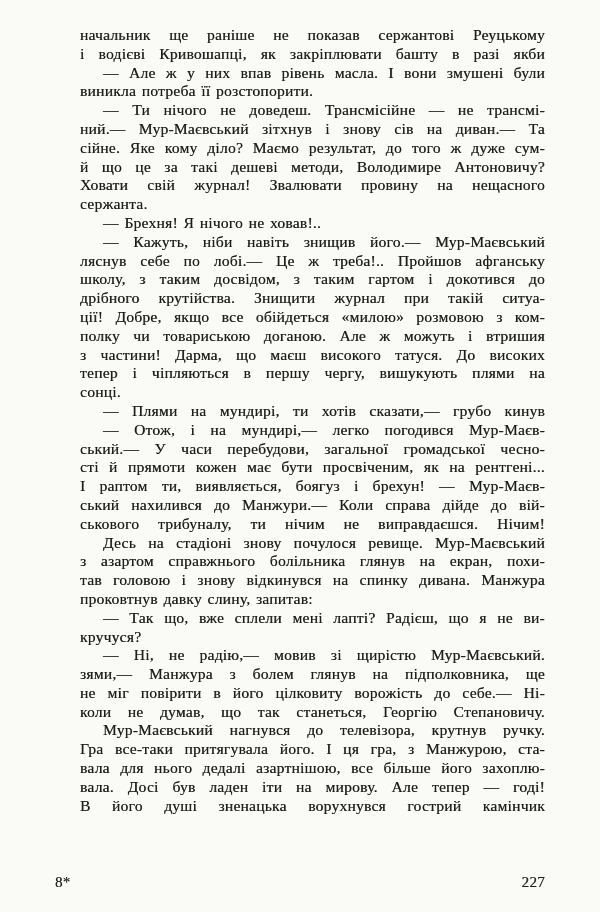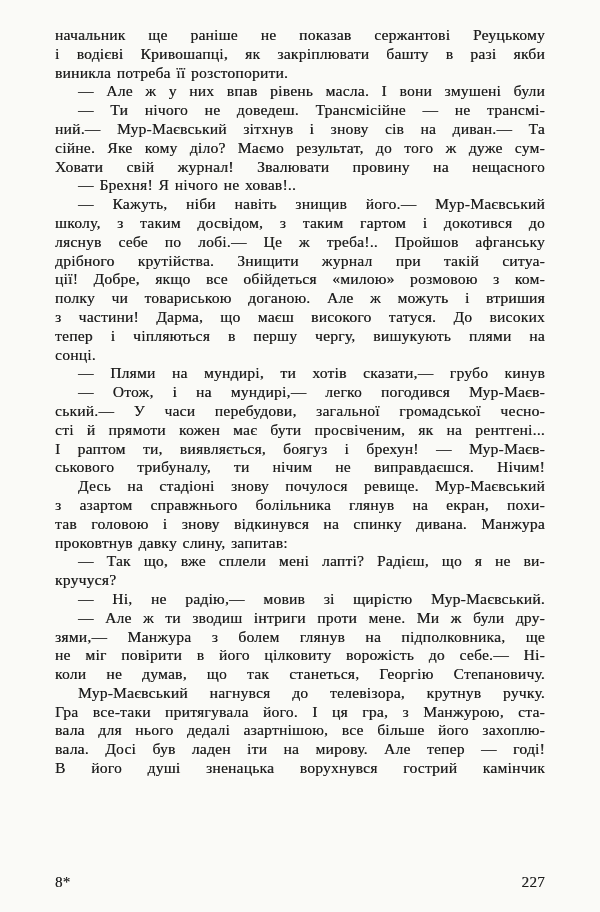--- a/index.html
+++ b/index.html
@@ -29,20 +29,21 @@
   .line{
     font-size:15.5px;
     line-height:18.8px;
     height:18.8px;
     letter-spacing:0.25px;
     word-spacing:1.5px;
     text-align:justify;
     text-align-last:justify;
     white-space:normal;
     text-shadow:0.3px 0 0 rgba(20,20,20,0.65);
+    margin-left:25px;
   }
   .line.ind{
     padding-left:23px;
   }
   .line.end{
     text-align-last:left;
   }
   .footer{
     position:absolute;
     left:55px;
@@ -56,50 +57,52 @@
     text-shadow:0.3px 0 0 rgba(20,20,20,0.6);
   }
 </style>
 </head>
 <body>
 
 <div class="page">
   <div class="text-block">
       <div class="line">начальник ще раніше не показав сержантові Реуцькому</div>
       <div class="line">і водієві Кривошапці, як закріплювати башту в разі якби</div>
+      <div class="line ind">— Але ж у них впав рівень масла. І вони змушені були</div>
       <div class="line end">виникла потреба її розстопорити.</div>
-      <div class="line ind">— Але ж у них впав рівень масла. І вони змушені були</div>
       <div class="line ind">— Ти нічого не доведеш. Трансмісійне — не трансмі-</div>
       <div class="line">ний.— Мур-Маєвський зітхнув і знову сів на диван.— Та</div>
       <div class="line">сійне. Яке кому діло? Маємо результат, до того ж дуже сум-</div>
+      <div class="line">й що це за такі дешеві методи, Володимире Антоновичу?</div>
       <div class="line">Ховати свій журнал! Звалювати провину на нещасного</div>
+      <div class="line end">сержанта.</div>
       <div class="line ind end">— Брехня! Я нічого не ховав!..</div>
       <div class="line ind">— Кажуть, ніби навіть знищив його.— Мур-Маєвський</div>
+      <div class="line">ляснув себе по лобі.— Це ж треба!.. Пройшов афганську</div>
       <div class="line">школу, з таким досвідом, з таким гартом і докотився до</div>
-      <div class="line">ляснув себе по лобі.— Це ж треба!.. Пройшов афганську</div>
       <div class="line">дрібного крутійства. Знищити журнал при такій ситуа-</div>
       <div class="line">ції! Добре, якщо все обійдеться «милою» розмовою з ком-</div>
       <div class="line">полку чи товариською доганою. Але ж можуть і втришия</div>
       <div class="line">з частини! Дарма, що маєш високого татуся. До високих</div>
       <div class="line">тепер і чіпляються в першу чергу, вишукують плями на</div>
       <div class="line end">сонці.</div>
       <div class="line ind">— Плями на мундирі, ти хотів сказати,— грубо кинув</div>
       <div class="line ind">— Отож, і на мундирі,— легко погодився Мур-Маєв-</div>
       <div class="line">ський.— У часи перебудови, загальної громадської чесно-</div>
       <div class="line">сті й прямоти кожен має бути просвіченим, як на рентгені...</div>
       <div class="line">І раптом ти, виявляється, боягуз і брехун! — Мур-Маєв-</div>
+      <div class="line">ський нахилився до Манжури.— Коли справа дійде до вій-</div>
       <div class="line">ськового трибуналу, ти нічим не виправдаєшся. Нічим!</div>
       <div class="line ind">Десь на стадіоні знову почулося ревище. Мур-Маєвський</div>
       <div class="line">з азартом справжнього болільника глянув на екран, похи-</div>
       <div class="line">тав головою і знову відкинувся на спинку дивана. Манжура</div>
       <div class="line end">проковтнув давку слину, запитав:</div>
       <div class="line ind">— Так що, вже сплели мені лапті? Радієш, що я не ви-</div>
       <div class="line end">кручуся?</div>
       <div class="line ind">— Ні, не радію,— мовив зі щирістю Мур-Маєвський.</div>
-      <div class="line ind">— Але ж ти зводиш інтриги проти мене. Ми ж були дру-</div>
       <div class="line">зями,— Манжура з болем глянув на підполковника, ще</div>
       <div class="line">не міг повірити в його цілковиту ворожість до себе.— Ні-</div>
       <div class="line">коли не думав, що так станеться, Георгію Степановичу.</div>
       <div class="line ind">Мур-Маєвський нагнувся до телевізора, крутнув ручку.</div>
       <div class="line">Гра все-таки притягувала його. І ця гра, з Манжурою, ста-</div>
       <div class="line">вала для нього дедалі азартнішою, все більше його захоплю-</div>
       <div class="line">вала. Досі був ладен іти на мирову. Але тепер — годі!</div>
       <div class="line">В його душі зненацька ворухнувся гострий камінчик</div>
     </div>
   <div class="footer">

